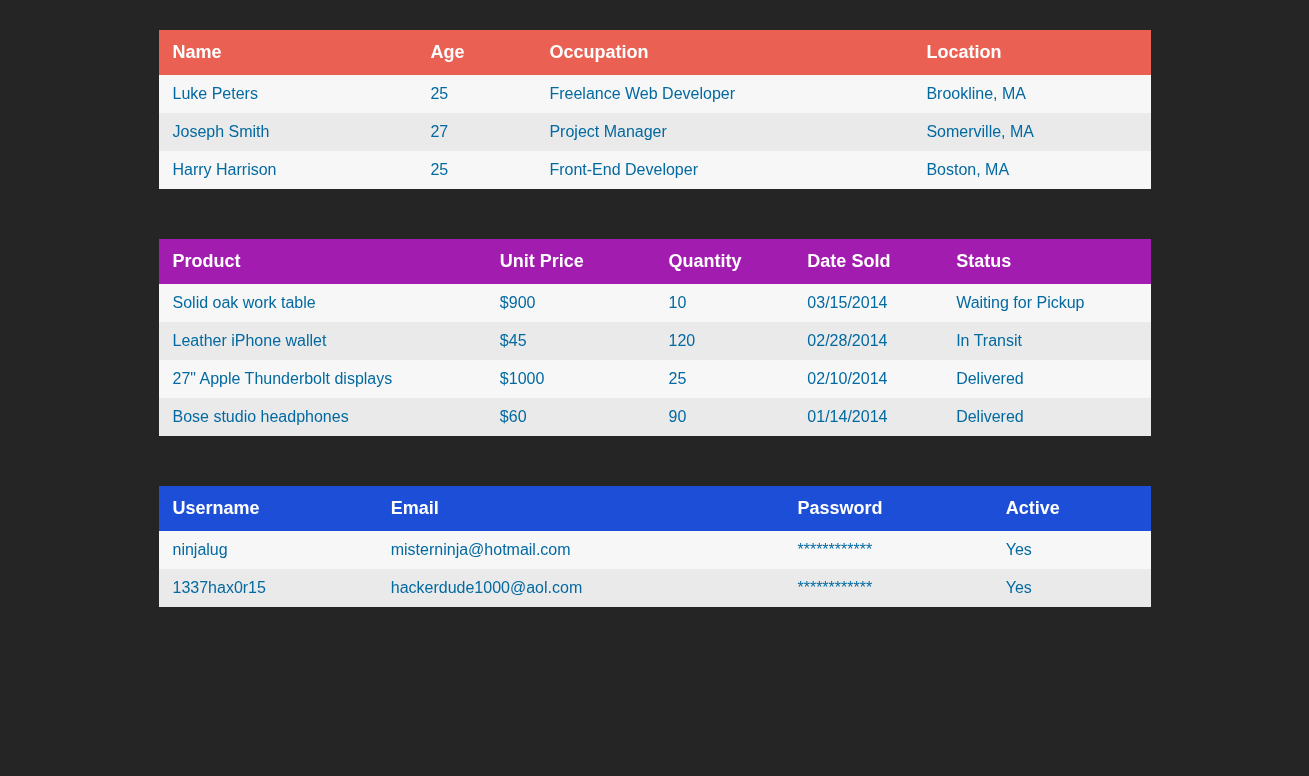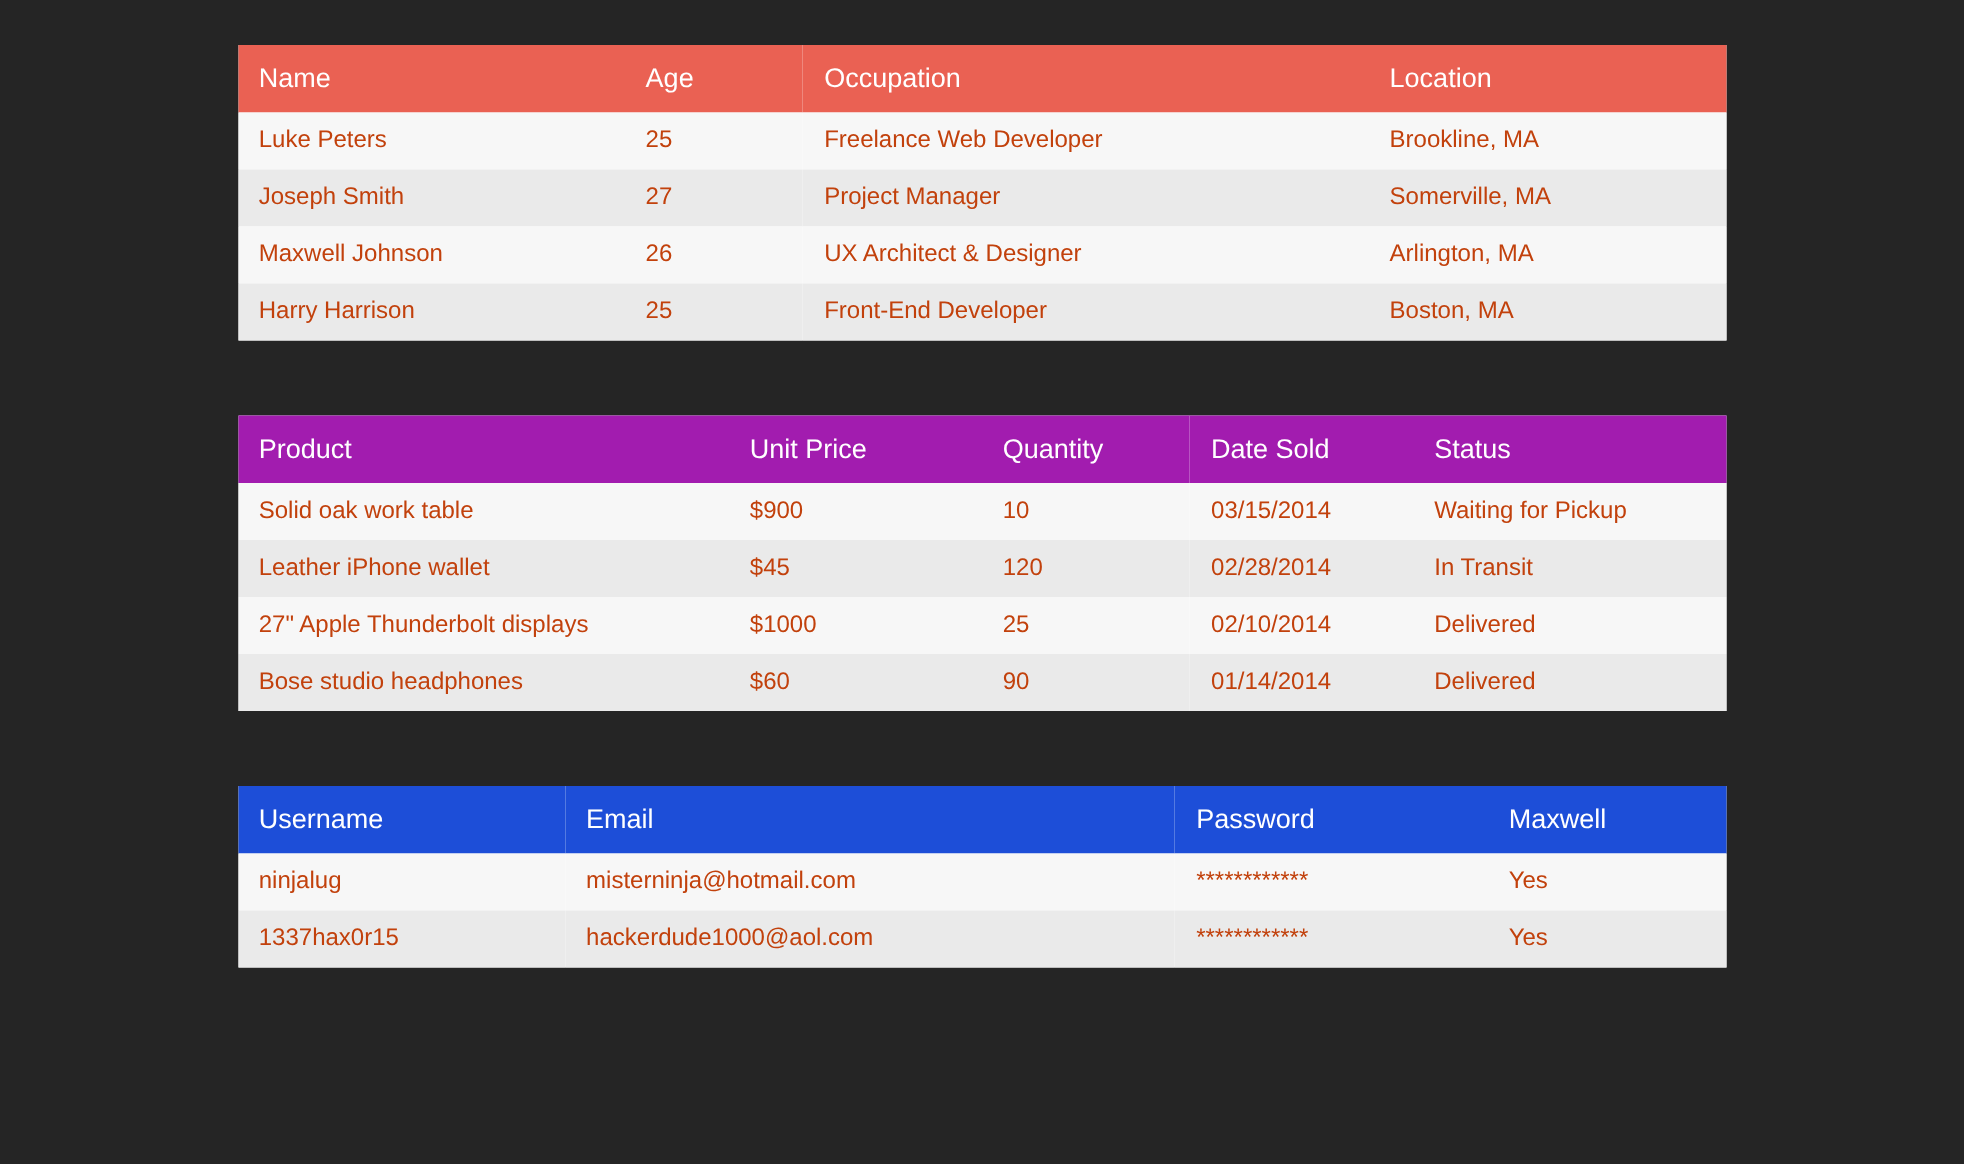--- a/index.html
+++ b/index.html
@@ -16,29 +16,29 @@
   }
   table {
     width: 100%;
     border-collapse: collapse;
     margin-bottom: 50px;
     background: #fff;
   }
   thead th {
     text-align: left;
     color: #fff;
-    font-weight: 400;
+    font-weight: 700;
     font-size: 18px;
     padding: 12px 14px;
     font-family: Arial, Helvetica, sans-serif;
   }
   tbody td {
     padding: 10px 14px;
     font-size: 16px;
-    color: #c2410c;
+    color: #0369a1;
   }
   tbody tr:nth-child(odd)  { background: #f7f7f7; }
   tbody tr:nth-child(even) { background: #eaeaea; }
 
   .red thead   { background: #ea6153; }
   .green thead { background: #a21caf; }
   .blue thead  { background: #1d4ed8; }
 
   
   .red col.c1 { width: 26%; }
@@ -82,26 +82,20 @@
         <td>Luke Peters</td>
         <td>25</td>
         <td>Freelance Web Developer</td>
         <td>Brookline, MA</td>
       </tr>
       <tr>
         <td>Joseph Smith</td>
         <td>27</td>
         <td>Project Manager</td>
         <td>Somerville, MA</td>
-      </tr>
-      <tr>
-        <td>Maxwell Johnson</td>
-        <td>26</td>
-        <td>UX Architect &amp; Designer</td>
-        <td>Arlington, MA</td>
       </tr>
       <tr>
         <td>Harry Harrison</td>
         <td>25</td>
         <td>Front-End Developer</td>
         <td>Boston, MA</td>
       </tr>
     </tbody>
   </table>
 
@@ -159,21 +153,21 @@
         <col class="c1">
         <col class="c2">
         <col class="c3">
         <col class="c4">
       </colgroup>
     <thead>
       <tr>
         <th>Username</th>
         <th>Email</th>
         <th>Password</th>
-        <th>Maxwell</th>
+        <th>Active</th>
       </tr>
     </thead>
     <tbody>
       <tr>
         <td>ninjalug</td>
         <td>misterninja@hotmail.com</td>
         <td>************</td>
         <td>Yes</td>
       </tr>
       <tr>

